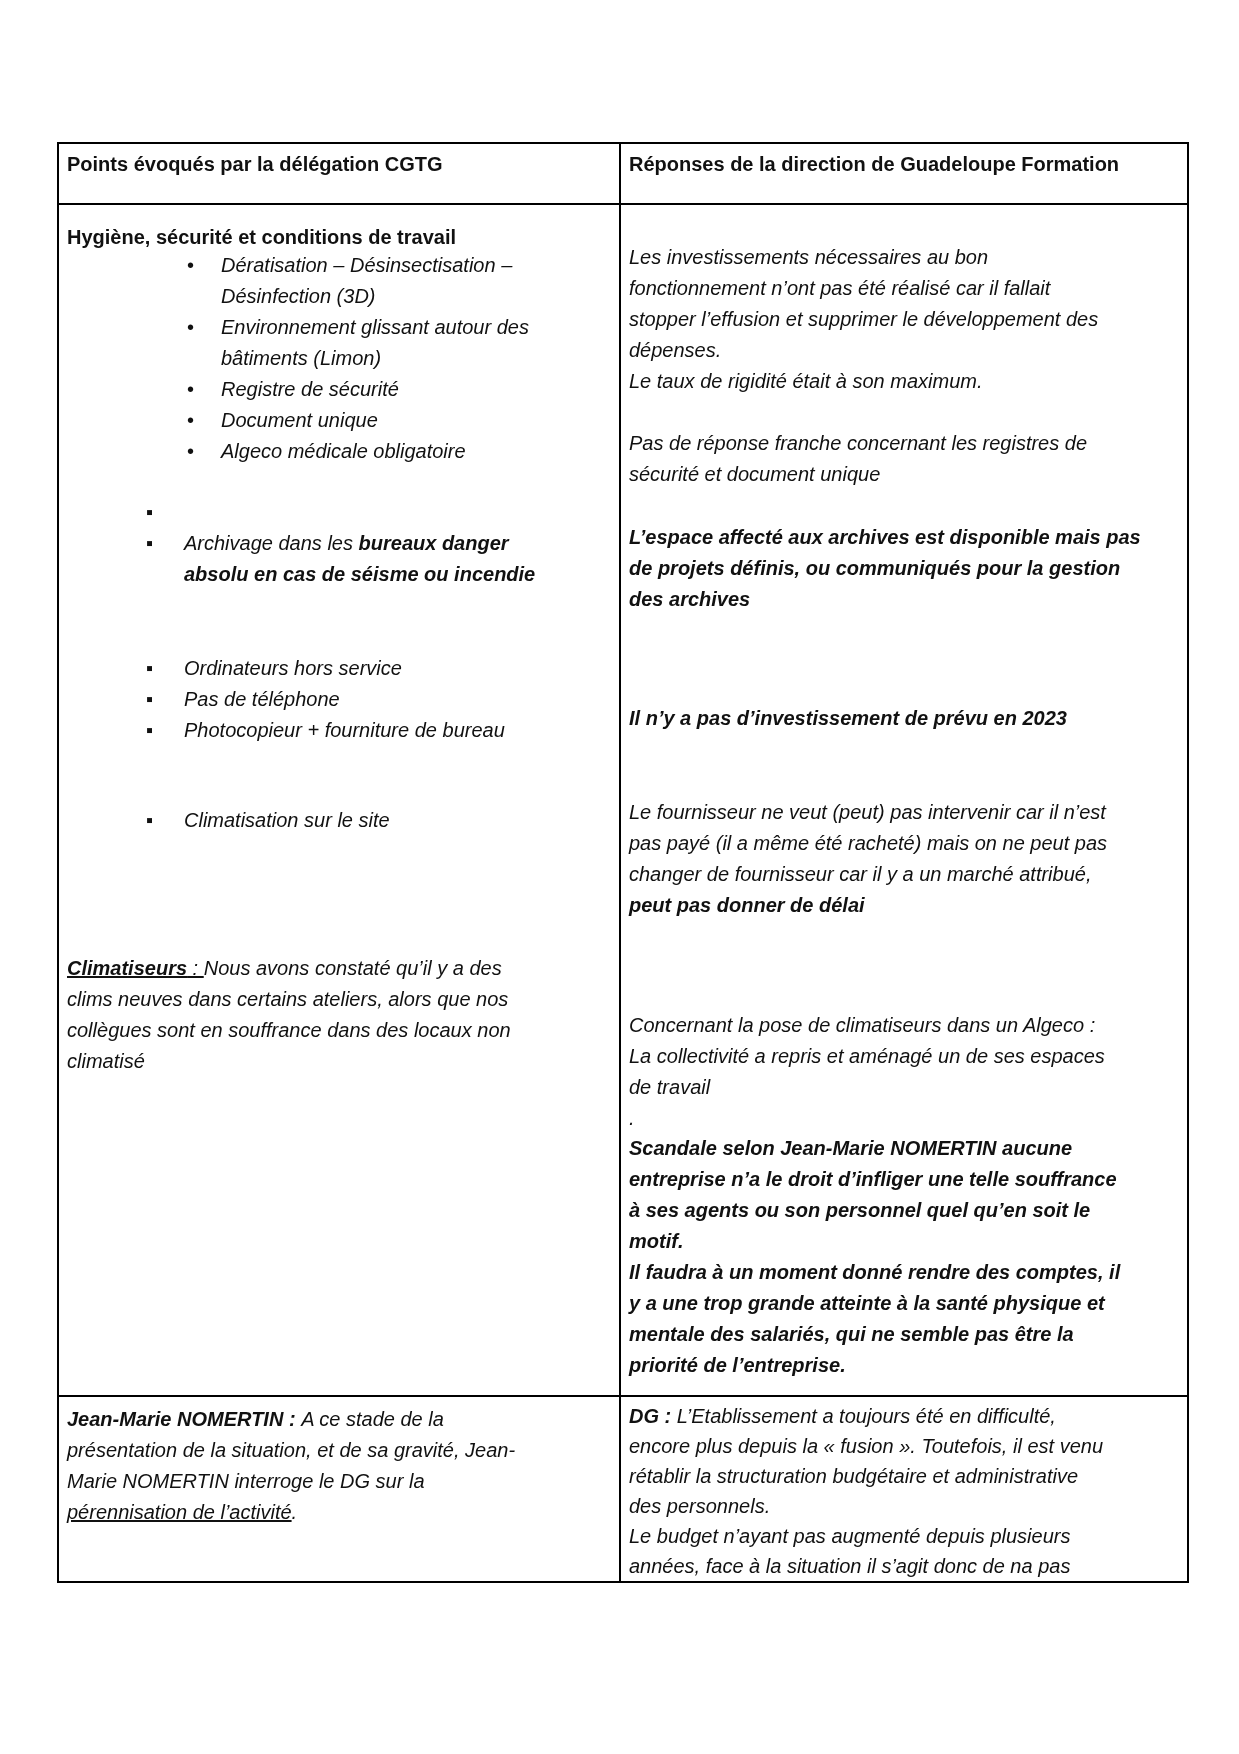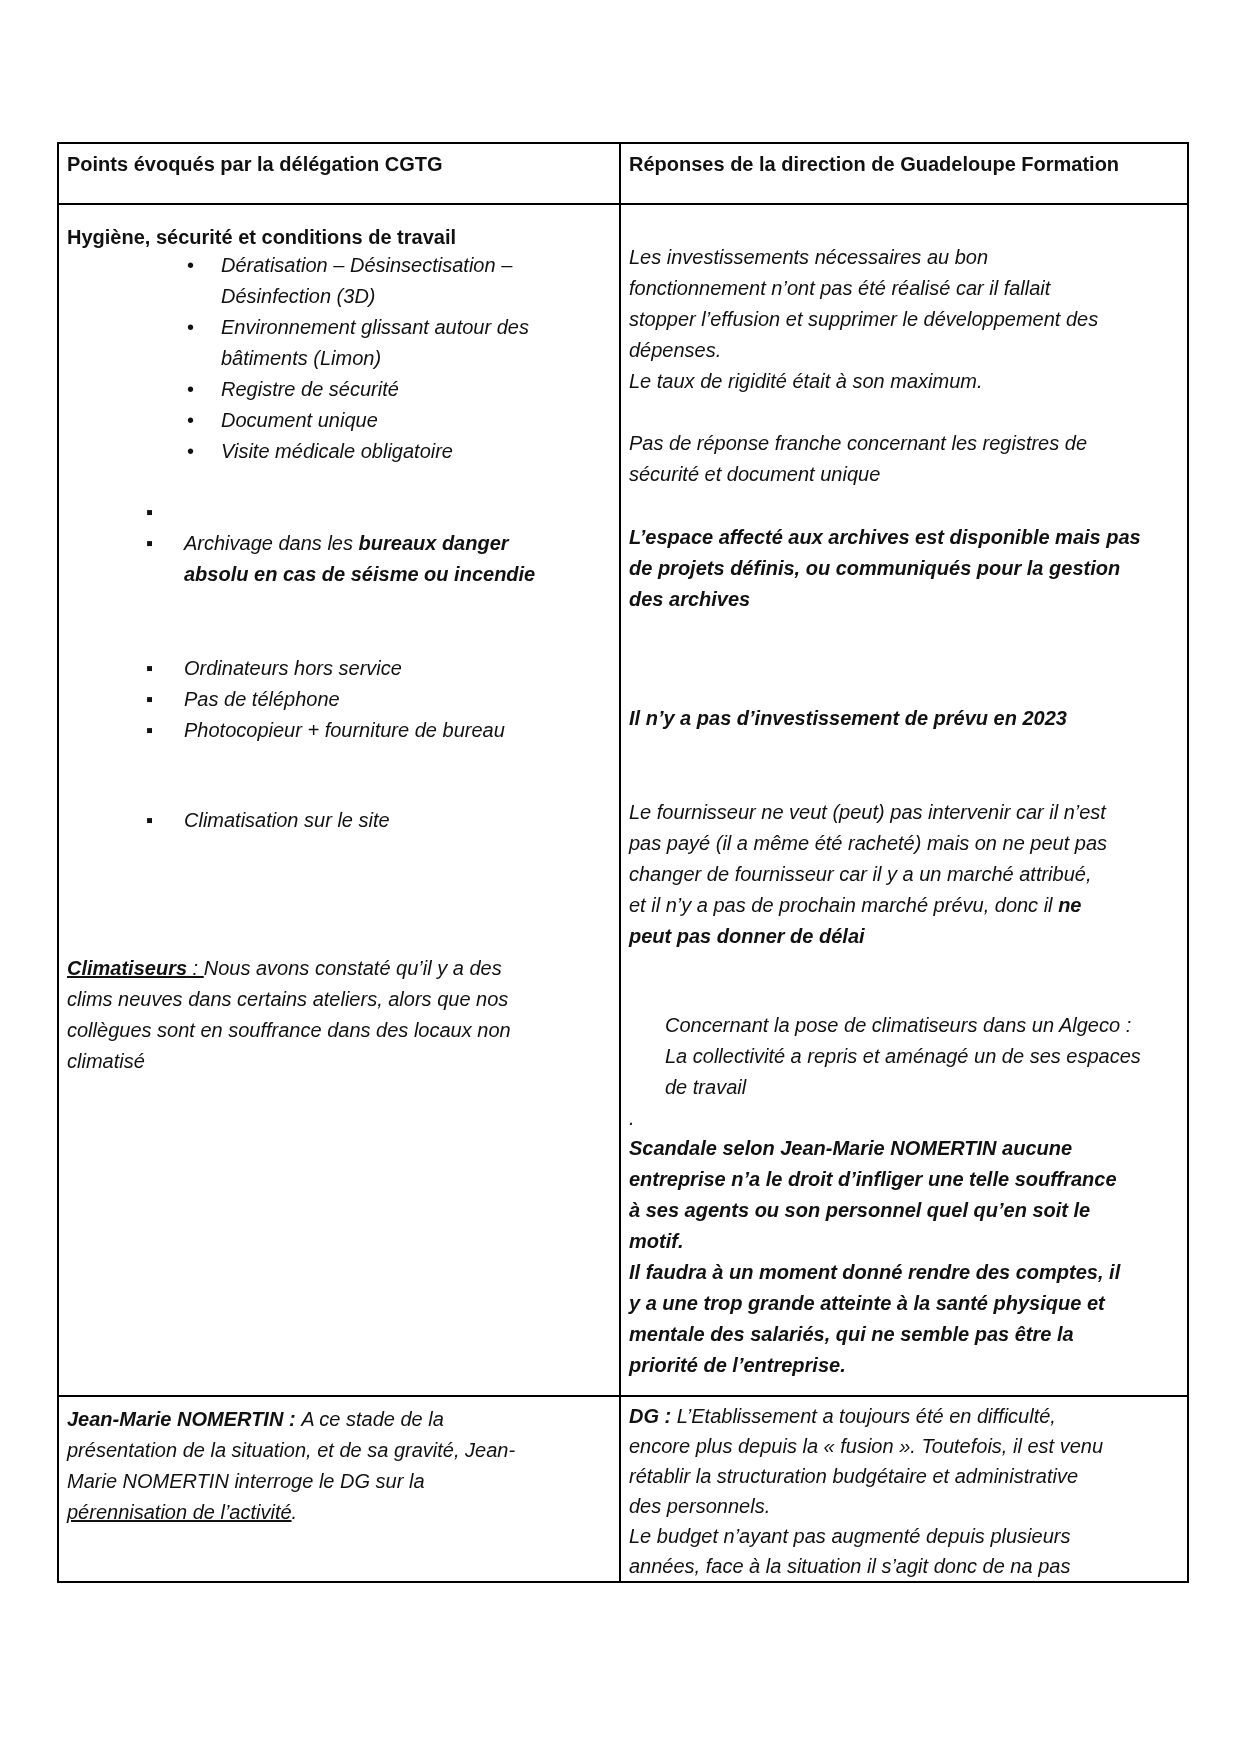--- a/index.html
+++ b/index.html
@@ -88,21 +88,21 @@
       </div>
       <div class="li round">
         <span class="mk">•</span>
         <div class="lines">
             <div>Document unique</div>
           </div>
       </div>
       <div class="li round">
         <span class="mk">•</span>
         <div class="lines">
-            <div>Visite médicale obligatoire</div>
+            <div>Algeco médicale obligatoire</div>
           </div>
       </div>
     </div>
 
     <div class="blk full" style="top:292px;">
       <div class="li square">
         <span class="mk">▪</span>
         <div class="lines"></div>
       </div>
       <div class="li square">
@@ -163,24 +163,23 @@
         <div>de projets définis, ou communiqués pour la gestion</div>
         <div>des archives</div>
       </div>
     <div class="blk line b" style="top:498px;">Il n’y a pas d’investissement de prévu en 2023</div>
     <div class="blk" style="top:592px;">
       <div class="lines">
           <div>Le fournisseur ne veut (peut) pas intervenir car il n’est</div>
           <div>pas payé (il a même été racheté) mais on ne peut pas</div>
           <div>changer de fournisseur car il y a un marché attribué,</div>
         </div>
-      <div class="line"><span>et il n’y a pas de prochain marché prévu, donc il </span><span class="b">ne</span></div>
       <div class="line b">peut pas donner de délai</div>
     </div>
-    <div class="blk lines" style="top:805px;margin-left:36px;">
+    <div class="blk lines" style="top:805px;">
         <div>Concernant la pose de climatiseurs dans un Algeco :</div>
         <div>La collectivité a repris et aménagé un de ses espaces</div>
         <div>de travail</div>
       </div>
     <div class="blk line" style="top:898px;">.</div>
     <div class="blk lines b" style="top:928px;">
         <div>Scandale selon Jean-Marie NOMERTIN aucune</div>
         <div>entreprise n’a le droit d’infliger une telle souffrance</div>
         <div>à ses agents ou son personnel quel qu’en soit le</div>
         <div>motif.</div>

